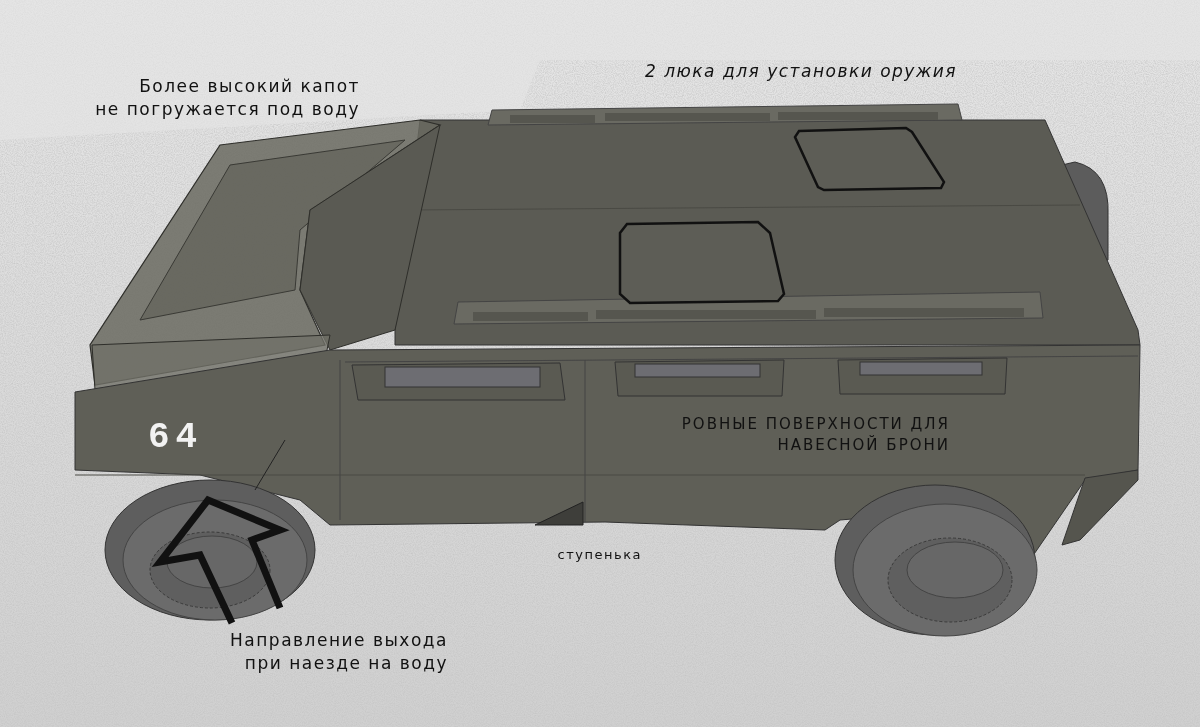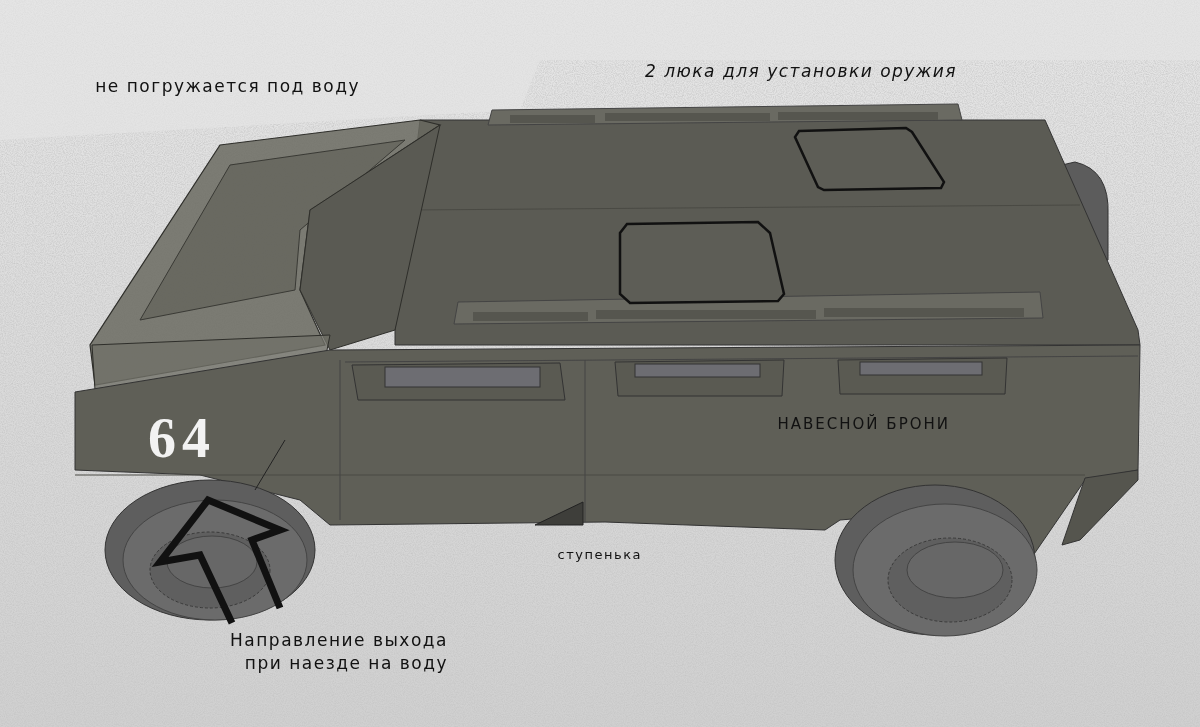--- a/index.html
+++ b/index.html
@@ -15,22 +15,22 @@
     white-space: nowrap;
   }
   .label span { display: block; }
   #lbl-hood { left: 30px; top: 75px; width: 330px; }
   #lbl-hatches { left: 632px; top: 60px; width: 325px; font-style: italic; }
   #lbl-surfaces { left: 620px; top: 414px; width: 330px; font-size: 15px; letter-spacing: 2px; line-height: 21px; }
   #lbl-blast { left: 170px; top: 629px; width: 278px; }
   #lbl-step { left: 520px; top: 543px; width: 122px; font-size: 13px; text-align: right; }
   #hull-number {
     position: absolute; left: 148px; top: 410px; color: #f2f2f2;
-    font-size: 56px; font-weight: bold; letter-spacing: 6px; line-height: 56px;
-    font-family: Liberation Serif, serif;
+    font-size: 36px; font-weight: bold; letter-spacing: 6px; line-height: 56px;
+    font-family: Liberation Mono, monospace;
   }
 </style>
 </head>
 <body>
 
 <svg class="scene" viewBox="0 0 1200 727" xmlns="http://www.w3.org/2000/svg">
   <defs>
     <filter id="noise" x="0" y="0" width="100%" height="100%">
       <feTurbulence type="fractalNoise" baseFrequency="0.9" numOctaves="2" seed="3" result="n"></feTurbulence>
       <feColorMatrix type="matrix" values="0 0 0 0 0.55  0 0 0 0 0.55  0 0 0 0 0.55  0 0 0 1.6 -0.55"></feColorMatrix>
@@ -111,28 +111,30 @@
   </g>
 
   <polyline points="232,623 200,555 160,562 208,500 280,530 252,540 280,608" fill="none" stroke="#111" stroke-width="7" stroke-linejoin="miter"></polyline>
 
   <line x1="285" y1="440" x2="255" y2="490" stroke="#222" stroke-width="1"></line>
 </svg>
 
 <div id="hull-number">64</div>
 
 <div class="label" id="lbl-hood">
+  <span>Более высокий капот</span>
   <span>не погружается под воду</span>
 </div>
 
 <div class="label" id="lbl-hatches">
   <span>2 люка для установки оружия</span>
 </div>
 
 <div class="label" id="lbl-surfaces">
+  <span>РОВНЫЕ ПОВЕРХНОСТИ ДЛЯ</span>
   <span>НАВЕСНОЙ БРОНИ</span>
 </div>
 
 <div class="label" id="lbl-blast">
   <span>Направление выхода</span>
   <span>при наезде на воду</span>
 </div>
 
 <div class="label" id="lbl-step">ступенька</div>
 

